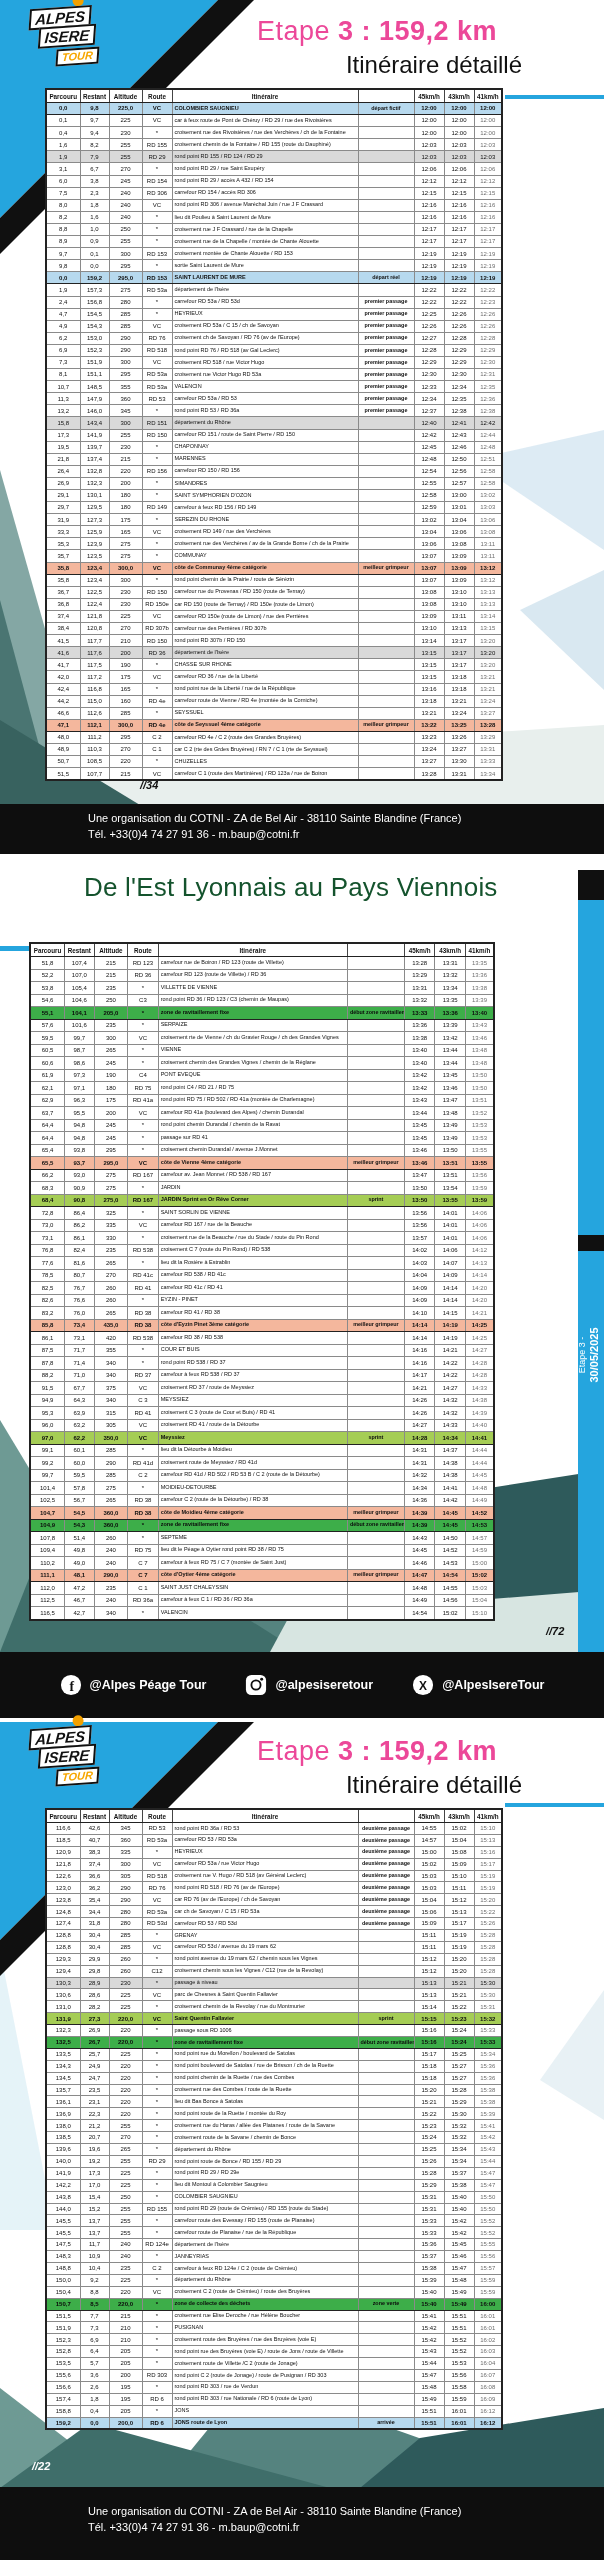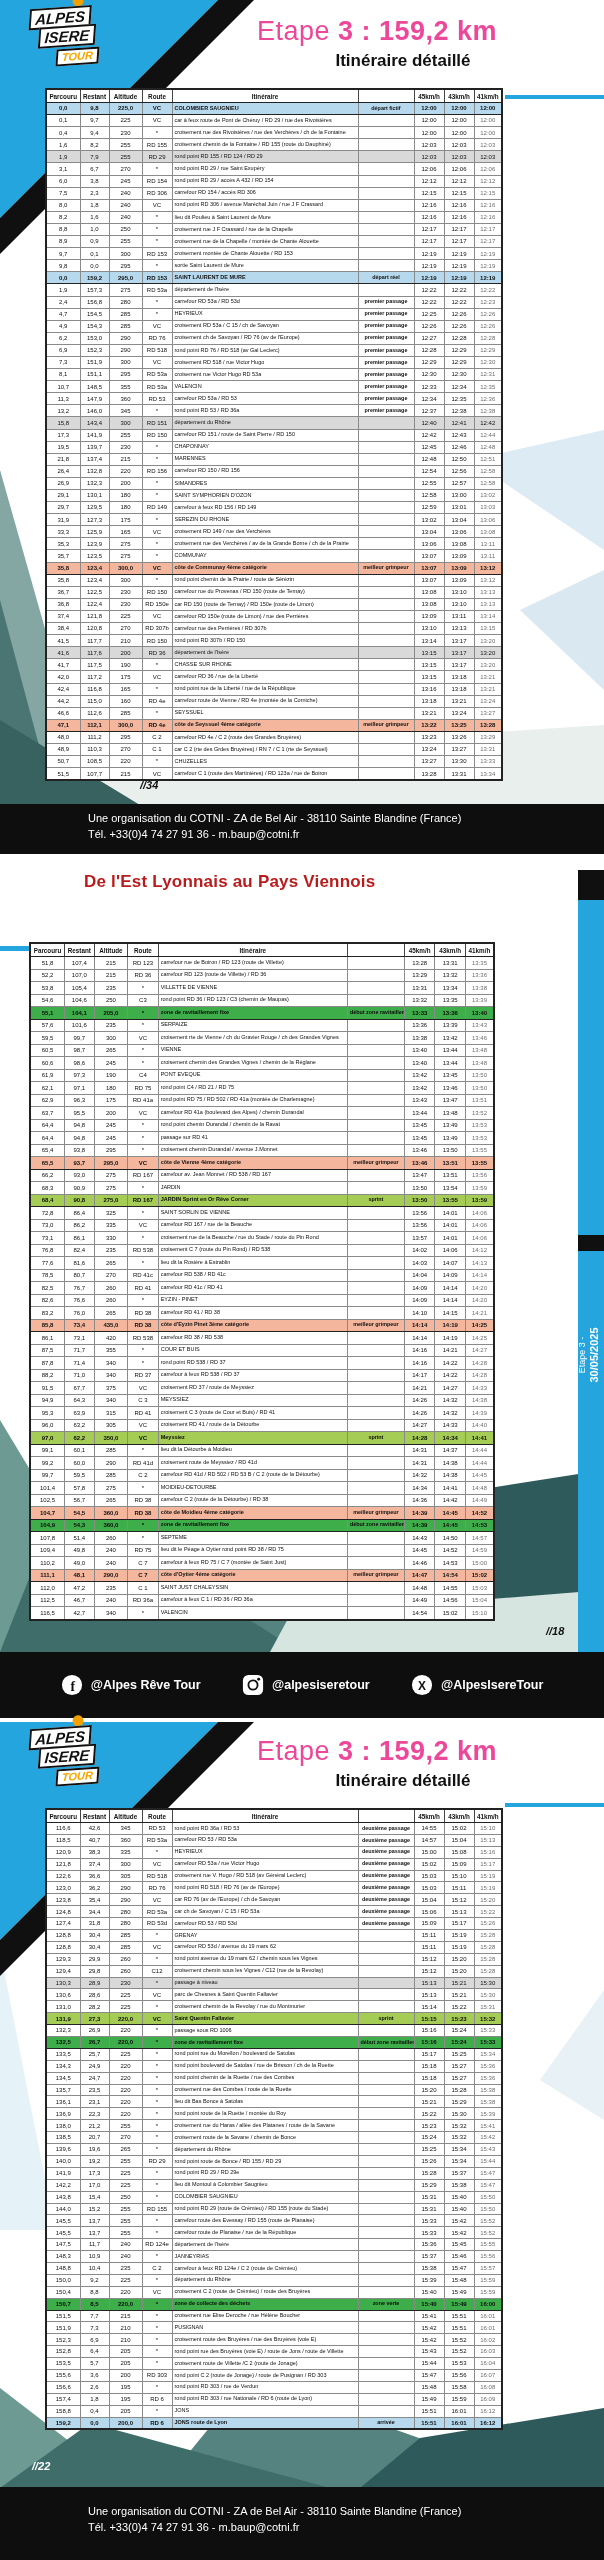--- a/index.html
+++ b/index.html
@@ -17,21 +17,21 @@
   .logo .box{display:inline-block;background:#fff;border:2px solid #101010;
              font-weight:bold;font-style:italic;line-height:1;
              padding:1px 4px;transform:skewX(-8deg);}
   .logo .l1{font-size:15px;margin-left:6px;}
   .logo .l2{font-size:15px;margin-left:14px;margin-top:-2px;}
   .logo .l3{font-size:11px;color:#f7a600;margin-left:30px;margin-top:-2px;}
   .logo .rider{position:absolute;top:-12px;left:34px;}
   .titles{position:absolute;width:290px;text-align:center;}
   .etape-line{font-size:27px;color:#ec4899;font-weight:300;letter-spacing:.5px;}
   .etape-line b{font-weight:800;}
-  .subtitle{font-size:17px;font-weight:700;color:#111;margin-top:4px;padding-left:52px;}
+  .subtitle{font-size:24px;font-weight:400;color:#111;margin-top:4px;padding-left:52px;text-align:right;}
   .cyan-line{position:absolute;background:#25a5de;height:4px;}
 
   
   table.itable{position:absolute;border-collapse:collapse;table-layout:fixed;background:#fff;
                border:2px solid #222;}
   .itable th{font-size:6.3px;font-weight:bold;border:1px solid #444;height:12px;
              background:#fff;padding:0 1px;overflow:hidden;white-space:nowrap;}
   .itable td{border:1px solid #8a8a8a;padding:0 2px;font-size:6px;line-height:1.05;
              overflow:hidden;white-space:nowrap;background:#fff;}
   #t1 td{height:11.1px;} #t2 td{height:11.5px;} #t3 td{height:10.9px;}
@@ -56,21 +56,21 @@
 
   
   .bfooter{position:absolute;left:0;width:604px;background:#0e0e0e;color:#fff;}
   .bfooter .ln{margin-left:88px;font-size:11px;font-weight:300;line-height:16px;}
   .bfooter b{font-weight:400;}
   .social{display:flex;align-items:center;justify-content:space-around;height:100%;padding:0 40px;}
   .soc-item{display:flex;align-items:center;gap:8px;color:#fff;font-size:12.5px;font-weight:bold;}
   .soc-icon{width:22px;height:22px;flex:0 0 auto;}
 
   
-  .sec2-title{position:absolute;font-size:17px;color:#b91c1c;font-weight:700;letter-spacing:.2px;}
+  .sec2-title{position:absolute;font-size:26px;color:#14532d;font-weight:400;letter-spacing:.2px;}
   .sidetab{position:absolute;left:578px;top:870px;width:26px;height:782px;background:#25a5de;}
   .sidetab .blk1{position:absolute;top:0;left:0;width:100%;height:30px;background:#101010;}
   .sidetab .blk2{position:absolute;top:365px;left:0;width:100%;height:16px;background:#101010;}
   .tab-text{position:absolute;top:472px;left:-87px;width:200px;height:26px;
             transform:rotate(-90deg);color:#fff;text-align:center;line-height:1.1;}
   .tab-text .t1{font-size:9px;display:block;}
   .tab-text .t2{font-size:11px;font-weight:800;display:block;}
 </style>
 </head>
 <body>
@@ -1384,30 +1384,30 @@
 
   <div class="sidetab">
     <div class="blk1"></div>
     <div class="blk2"></div>
     <div class="tab-text">
       <span class="t1">Etape 3 -</span>
       <span class="t2">30/05/2025</span>
     </div>
   </div>
 
-  <div class="pageno" style="left:546px;top:1625px">//18</div>
+  <div class="pageno" style="left:546px;top:1625px">//72</div>
 
   <div class="bfooter" style="top:1652px;height:66px">
     <div class="social">
       <div class="soc-item">
         <svg class="soc-icon" viewBox="0 0 24 24">
           <circle cx="12" cy="12" r="11" fill="#ffffff"></circle>
           <text x="13" y="18" font-size="15" font-weight="bold" text-anchor="middle" fill="#101010" font-family="Liberation Serif,serif">f</text>
         </svg>
-        <span>@Alpes Rêve Tour</span>
+        <span>@Alpes Péage Tour</span>
       </div>
       <div class="soc-item">
         <svg class="soc-icon" viewBox="0 0 24 24">
           <rect x="1" y="1" width="22" height="22" rx="6" fill="#ffffff"></rect>
           <circle cx="12" cy="12" r="5" fill="none" stroke="#101010" stroke-width="2"></circle>
           <circle cx="18.2" cy="5.8" r="1.6" fill="#101010"></circle>
         </svg>
         <span>@alpesiseretour</span>
       </div>
       <div class="soc-item">

